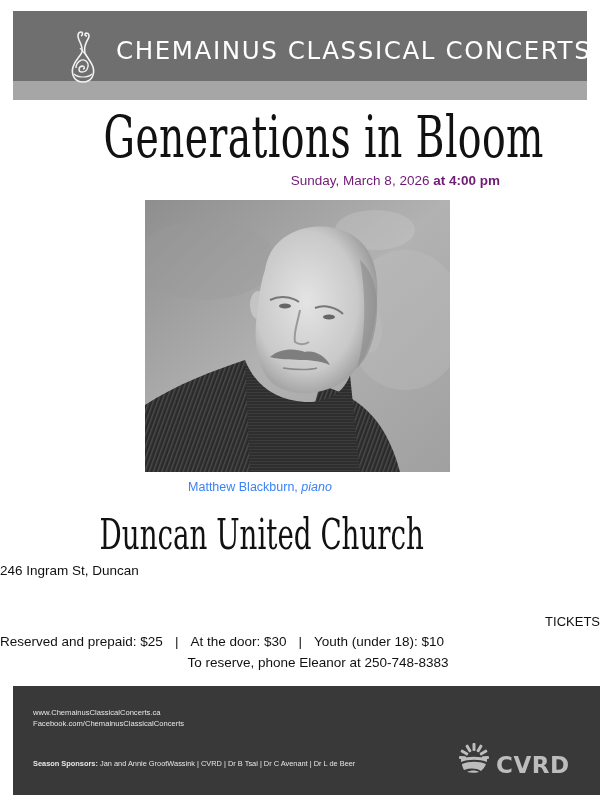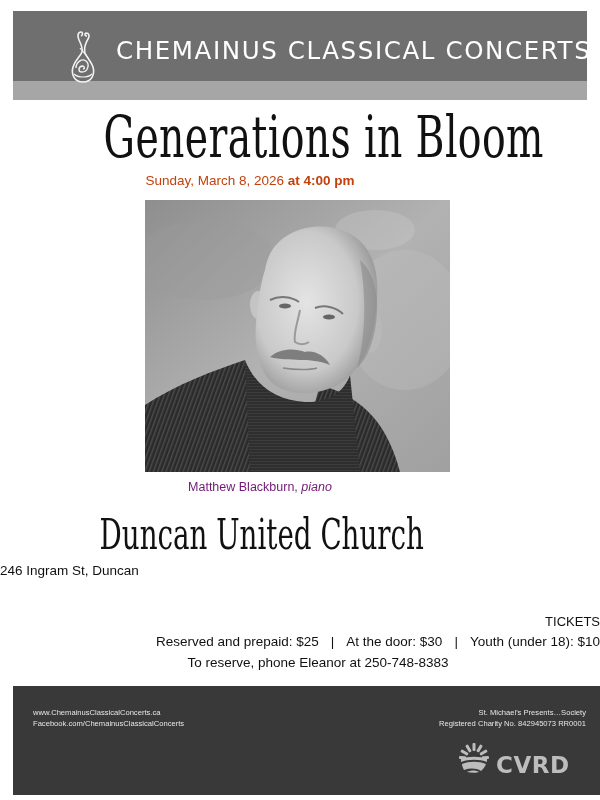--- a/index.html
+++ b/index.html
@@ -20,44 +20,44 @@
       position: absolute; left: 116px; top: 36px; font-size: 24.5px; letter-spacing: 1.6px;
       color: #ffffff; font-family: "DejaVu Sans", sans-serif; white-space: nowrap; font-weight: normal; text-align: center;
     }
     .title-wrap { position: absolute; left: 0; top: 104px; width: 600px; text-align: right; }
     .title {
       display: inline-block; font-family: "DejaVu Serif", "Liberation Serif", serif;
       font-size: 58px; line-height: 66px; color: #111; transform: scaleX(0.68); transform-origin: center;
       white-space: nowrap; letter-spacing: 0.5px;
     }
     .date-line {
-      position: absolute; left: 0; top: 173px; width: 500px; text-align: center; font-size: 13.5px; color: #c2410c;
+      position: absolute; left: 0; top: 173px; width: 500px; text-align: right; font-size: 13.5px; color: #701a75;
     }
     .date-line b { font-weight: bold; }
     .photo {
       position: absolute; left: 145px; top: 200px; width: 305px; height: 272px; overflow: hidden; background: #a9a9a9;
     }
     .photo svg { display: block; }
     .caption {
-      position: absolute; left: 0; top: 480px; width: 520px; text-align: center; font-size: 12.5px; color: #701a75;
+      position: absolute; left: 0; top: 480px; width: 520px; text-align: center; font-size: 12.5px; color: #3b82f6;
     }
     .caption i { font-style: italic; }
     .venue-wrap { position: absolute; left: 16px; top: 510px; width: 600px; text-align: left; }
     .venue {
       display: inline-block; font-family: "DejaVu Serif", "Liberation Serif", serif;
       font-size: 42px; line-height: 50px; color: #111; transform: scaleX(0.66); transform-origin: center; white-space: nowrap;
     }
     .address {
       position: absolute; left: 0; top: 563px; width: 600px; text-align: left; font-size: 13.5px; color: #111;
     }
     .tickets-heading {
       position: absolute; left: 0; top: 614px; width: 600px; text-align: right; font-size: 13px; color: #111;
     }
     .tickets-prices {
-      position: absolute; left: 0; top: 634px; width: 600px; text-align: right; font-size: 13.5px; color: #111; white-space: nowrap;
+      position: absolute; left: 0; top: 634px; width: 600px; text-align: left; font-size: 13.5px; color: #111; white-space: nowrap;
     }
     .tickets-prices .sep { display: inline-block; margin: 0 12px; }
     .reserve-line {
       position: absolute; left: 0; top: 655px; width: 600px; text-align: center; font-size: 13.5px; color: #111; padding-left: 18px;
     }
     .footer {
       position: absolute; left: 13px; top: 686px; width: 590px; height: 109px; background: #393939;
     }
     .footer-left {
       position: absolute; left: 20px; top: 21px; font-size: 7.6px; line-height: 11px; color: #e6e6e6;
@@ -167,23 +167,23 @@
 <div class="tickets-prices">
   <span>Reserved and prepaid: $25</span><span class="sep">|</span><span>At the door: $30</span><span class="sep">|</span><span>Youth (under 18): $10</span>
 </div>
 <div class="reserve-line">To reserve, phone Eleanor at 250-748-8383</div>
 
 <div class="footer">
   <div class="footer-left">
     <div>www.ChemainusClassicalConcerts.ca</div>
     <div>Facebook.com/ChemainusClassicalConcerts</div>
   </div>
-  <div class="footer-right">
-    <div>St. Michael's Presents…Society</div>
-    <div>Registered Charity No. 842945073 RR0001</div>
+  <div class="footer-sponsors">
+    <b>Season Sponsors:</b>
+    <span>Jan and Annie GrootWassink | CVRD | Dr B Tsai | Dr C Avenant |   Dr L de Beer</span>
   </div>
   <div class="cvrd">
     <span>
       <svg width="32" height="32" viewBox="0 0 32 32">
         <g fill="#bdbdbd">
           <rect x="14.5" y="1" width="3" height="8" rx="1"></rect>
           <rect x="14.5" y="1" width="3" height="8" rx="1" transform="rotate(-30 16 16)"></rect>
           <rect x="14.5" y="1" width="3" height="8" rx="1" transform="rotate(30 16 16)"></rect>
           <rect x="14.5" y="1" width="3" height="8" rx="1" transform="rotate(-60 16 16)"></rect>
           <rect x="14.5" y="1" width="3" height="8" rx="1" transform="rotate(60 16 16)"></rect>

